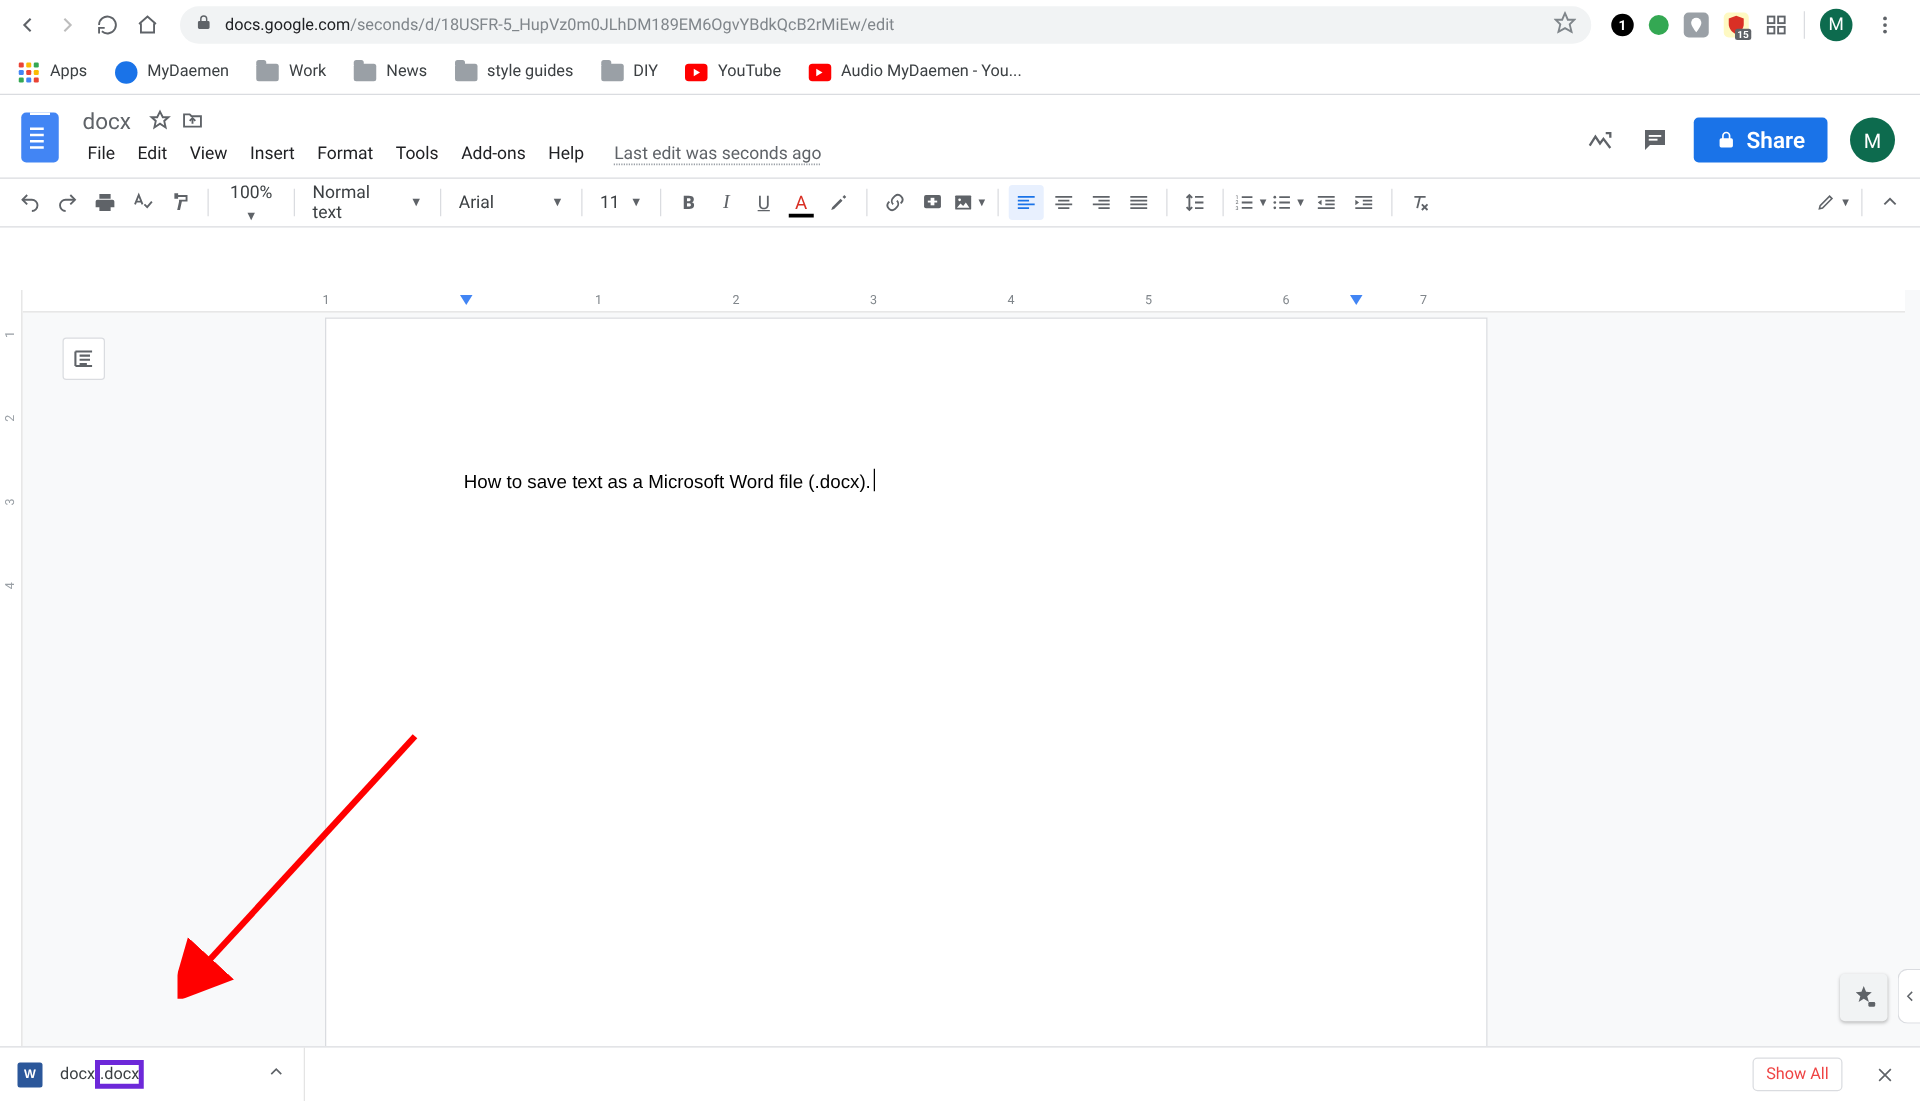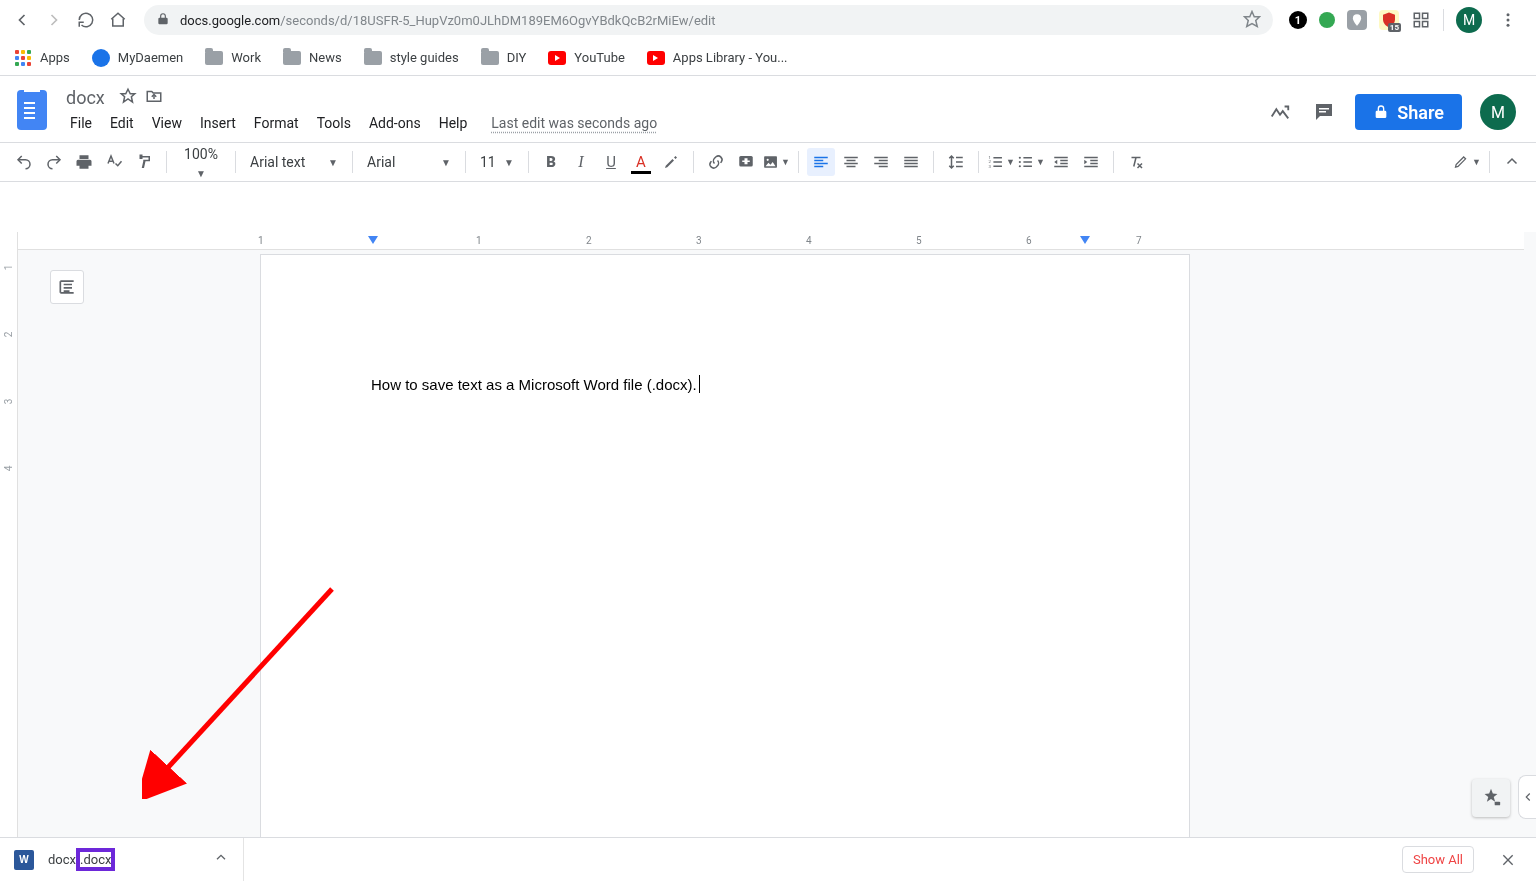--- a/index.html
+++ b/index.html
@@ -331,21 +331,21 @@
   <div class="bm">
     <span class="bm-icon">
         <span class="yt"></span>
       </span>
     <span>YouTube</span>
   </div>
   <div class="bm">
     <span class="bm-icon">
         <span class="yt"></span>
       </span>
-    <span>Apps Library - You...</span>
+    <span>Audio MyDaemen - You...</span>
   </div>
 </div>
 
 <div class="docs-header">
   <div class="docs-logo">
       <div class="docs-logo-inner"></div>
     </div>
   <div class="docs-title-block">
     <div class="title-row">
       <span class="title">docx</span>
@@ -426,21 +426,21 @@
         <path d="M18 4h-8V2H6v6h4V6h8v3h-7v2l-2 9h3l2-9h6V4z"></path>
       </svg>
     </div>
   <div class="tsep"></div>
   <div class="tsel zoom-sel">
       <span>100%</span>
       <span class="caret">▼</span>
     </div>
   <div class="tsep"></div>
   <div class="tsel style-sel">
-      <span>Arial text</span>
+      <span>Normal text</span>
       <span class="caret">▼</span>
     </div>
   <div class="tsep"></div>
   <div class="tsel font-sel">
       <span>Arial</span>
       <span class="caret">▼</span>
     </div>
   <div class="tsep"></div>
   <div class="tsel size-sel">
       <span>11</span>

